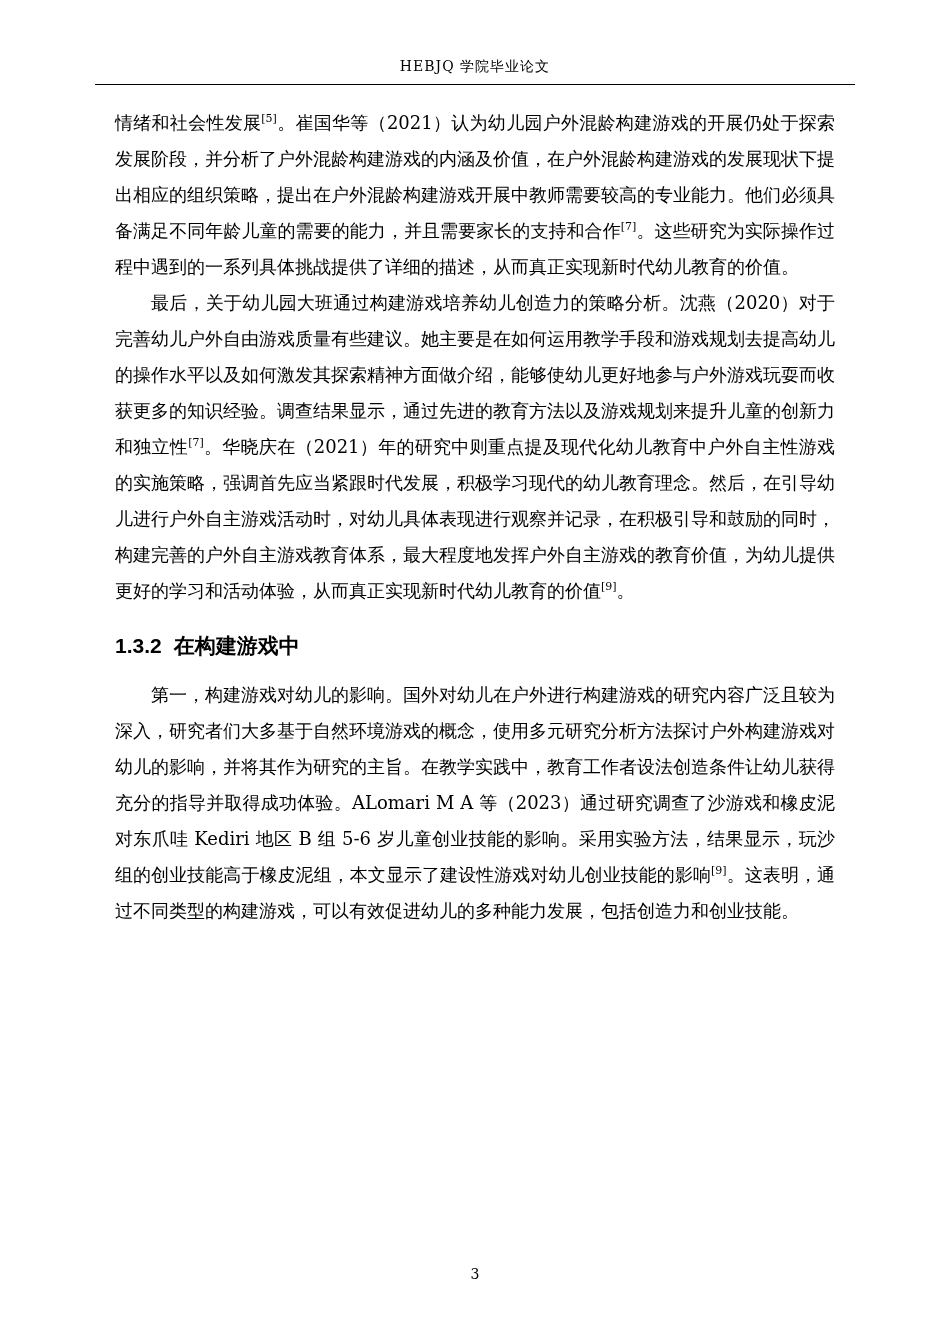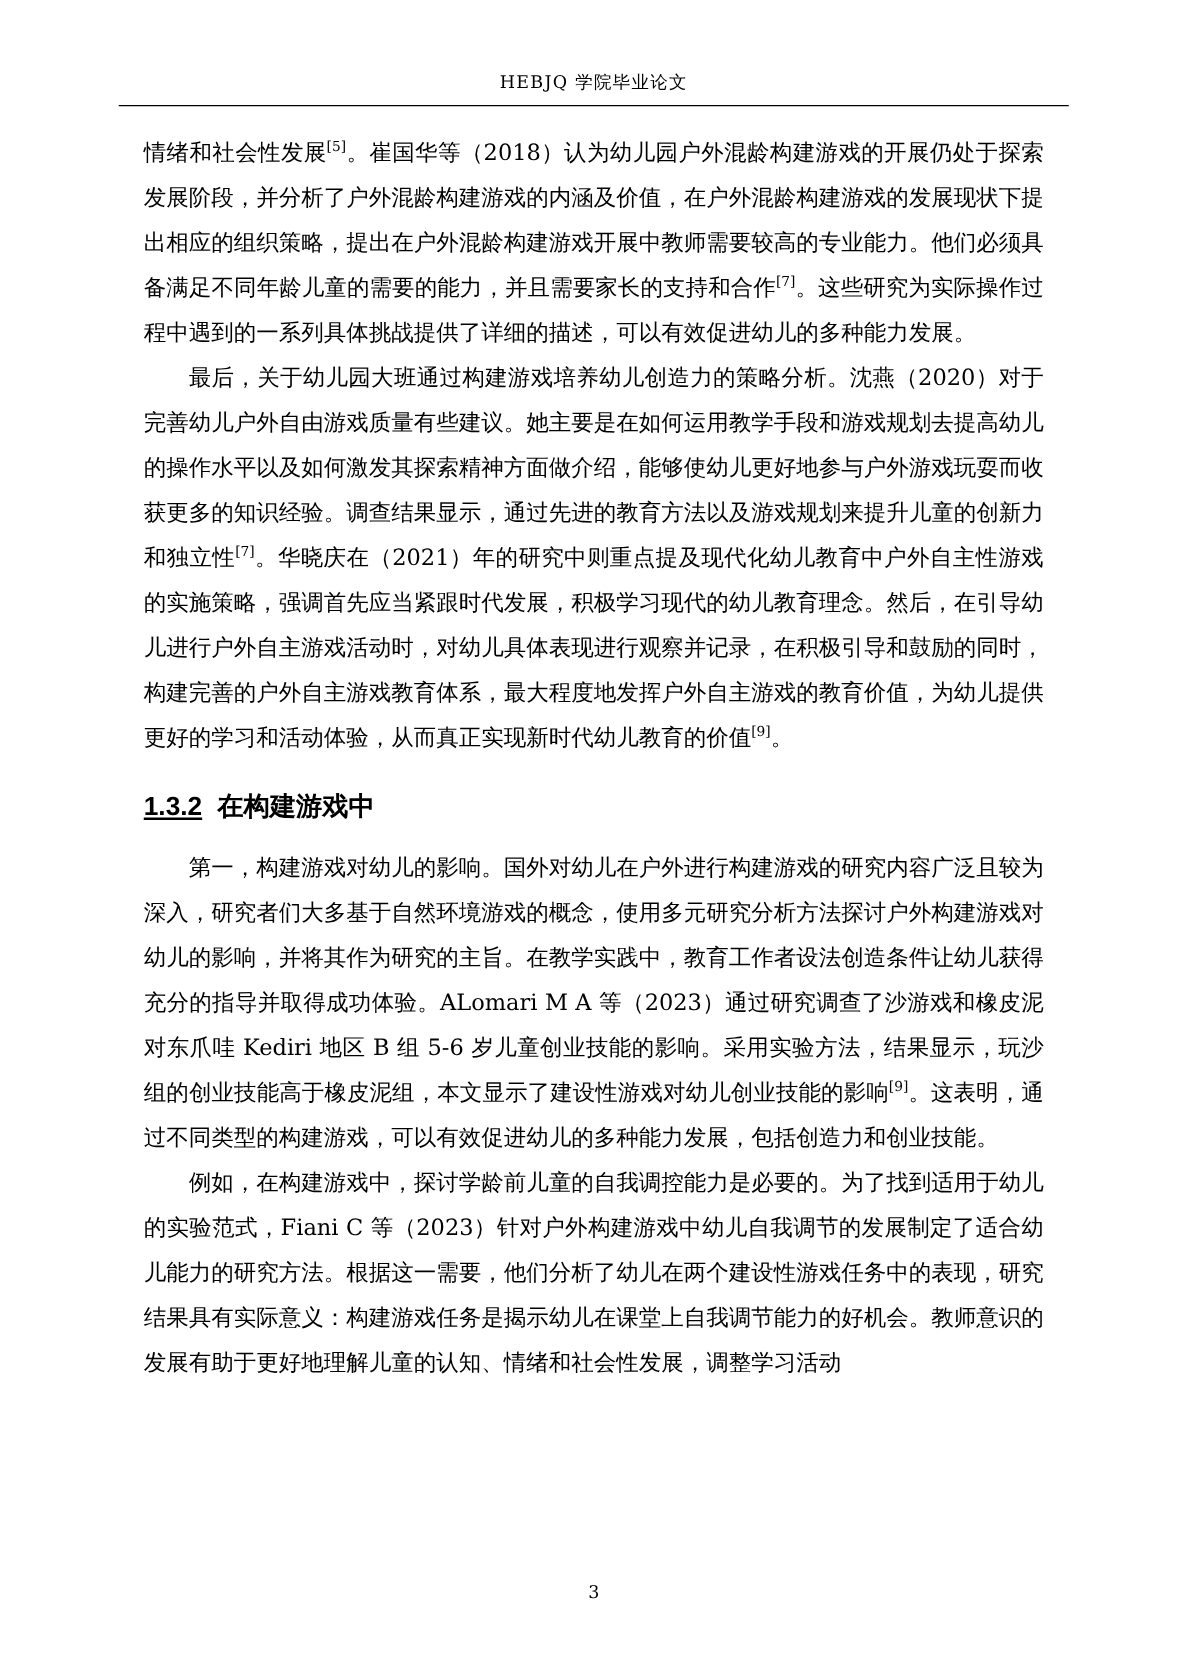--- a/index.html
+++ b/index.html
@@ -45,41 +45,40 @@
     vertical-align: super;
   }
   h2.section-heading {
     font-family: "Liberation Sans", "DejaVu Sans", sans-serif;
     font-weight: 700;
     font-size: 21px;
     line-height: 30px;
     margin: 22px 0 16px 0;
     text-align: left;
   }
-  h2.section-heading .heading-number { margin-right: 12px; text-decoration: underline; }
+  h2.section-heading .heading-number { margin-right: 12px; }
   .page-footer {
     position: absolute;
     left: 0; right: 0;
     bottom: 62px;
     text-align: center;
     font-size: 14px;
   }
 </style>
 </head>
 <body>
 
 <div class="page">
 
   <div class="page-header">HEBJQ 学院毕业论文</div>
 
   <hr class="header-rule">
 
   <main class="doc-body">
-      <p class="para"><span>情绪和社会性发展</span><sup>[5]</sup><span>。崔国华等（2018）认为幼儿园户外混龄构建游戏的开展仍处于探索发展阶段，并分析了户外混龄构建游戏的内涵及价值，在户外混龄构建游戏的发展现状下提出相应的组织策略，提出在户外混龄构建游戏开展中教师需要较高的专业能力。他们必须具备满足不同年龄儿童的需要的能力，并且需要家长的支持和合作</span><sup>[7]</sup><span>。这些研究为实际操作过程中遇到的一系列具体挑战提供了详细的描述，可以有效促进幼儿的多种能力发展。</span></p>
+      <p class="para"><span>情绪和社会性发展</span><sup>[5]</sup><span>。崔国华等（2021）认为幼儿园户外混龄构建游戏的开展仍处于探索发展阶段，并分析了户外混龄构建游戏的内涵及价值，在户外混龄构建游戏的发展现状下提出相应的组织策略，提出在户外混龄构建游戏开展中教师需要较高的专业能力。他们必须具备满足不同年龄儿童的需要的能力，并且需要家长的支持和合作</span><sup>[7]</sup><span>。这些研究为实际操作过程中遇到的一系列具体挑战提供了详细的描述，从而真正实现新时代幼儿教育的价值。</span></p>
       <p class="para indent"><span>最后，关于幼儿园大班通过构建游戏培养幼儿创造力的策略分析。沈燕（2020）对于完善幼儿户外自由游戏质量有些建议。她主要是在如何运用教学手段和游戏规划去提高幼儿的操作水平以及如何激发其探索精神方面做介绍，能够使幼儿更好地参与户外游戏玩耍而收获更多的知识经验。调查结果显示，通过先进的教育方法以及游戏规划来提升儿童的创新力和独立性</span><sup>[7]</sup><span>。华晓庆在（2021）年的研究中则重点提及现代化幼儿教育中户外自主性游戏的实施策略，强调首先应当紧跟时代发展，积极学习现代的幼儿教育理念。然后，在引导幼儿进行户外自主游戏活动时，对幼儿具体表现进行观察并记录，在积极引导和鼓励的同时，构建完善的户外自主游戏教育体系，最大程度地发挥户外自主游戏的教育价值，为幼儿提供更好的学习和活动体验，从而真正实现新时代幼儿教育的价值</span><sup>[9]</sup><span>。</span></p>
       <h2 class="section-heading"><span class="heading-number">1.3.2</span><span>在构建游戏中</span></h2>
       <p class="para indent"><span>第一，构建游戏对幼儿的影响。国外对幼儿在户外进行构建游戏的研究内容广泛且较为深入，研究者们大多基于自然环境游戏的概念，使用多元研究分析方法探讨户外构建游戏对幼儿的影响，并将其作为研究的主旨。在教学实践中，教育工作者设法创造条件让幼儿获得充分的指导并取得成功体验。ALomari M A 等（2023）通过研究调查了沙游戏和橡皮泥对东爪哇 Kediri 地区 B 组 5-6 岁儿童创业技能的影响。采用实验方法，结果显示，玩沙组的创业技能高于橡皮泥组，本文显示了建设性游戏对幼儿创业技能的影响</span><sup>[9]</sup><span>。这表明，通过不同类型的构建游戏，可以有效促进幼儿的多种能力发展，包括创造力和创业技能。</span></p>
-      <p class="para indent"><span>例如，在构建游戏中，探讨学龄前儿童的自我调控能力是必要的。为了找到适用于幼儿的实验范式，Fiani C 等（2023）针对户外构建游戏中幼儿自我调节的发展制定了适合幼儿能力的研究方法。根据这一需要，他们分析了幼儿在两个建设性游戏任务中的表现，研究结果具有实际意义：构建游戏任务是揭示幼儿在课堂上自我调节能力的好机会。教师意识的发展有助于更好地理解儿童的认知、情绪和社会性发展，调整学习活动</span></p>
     </main>
 
   <div class="page-footer">3</div>
 
 </div>
 
 </body></html>

